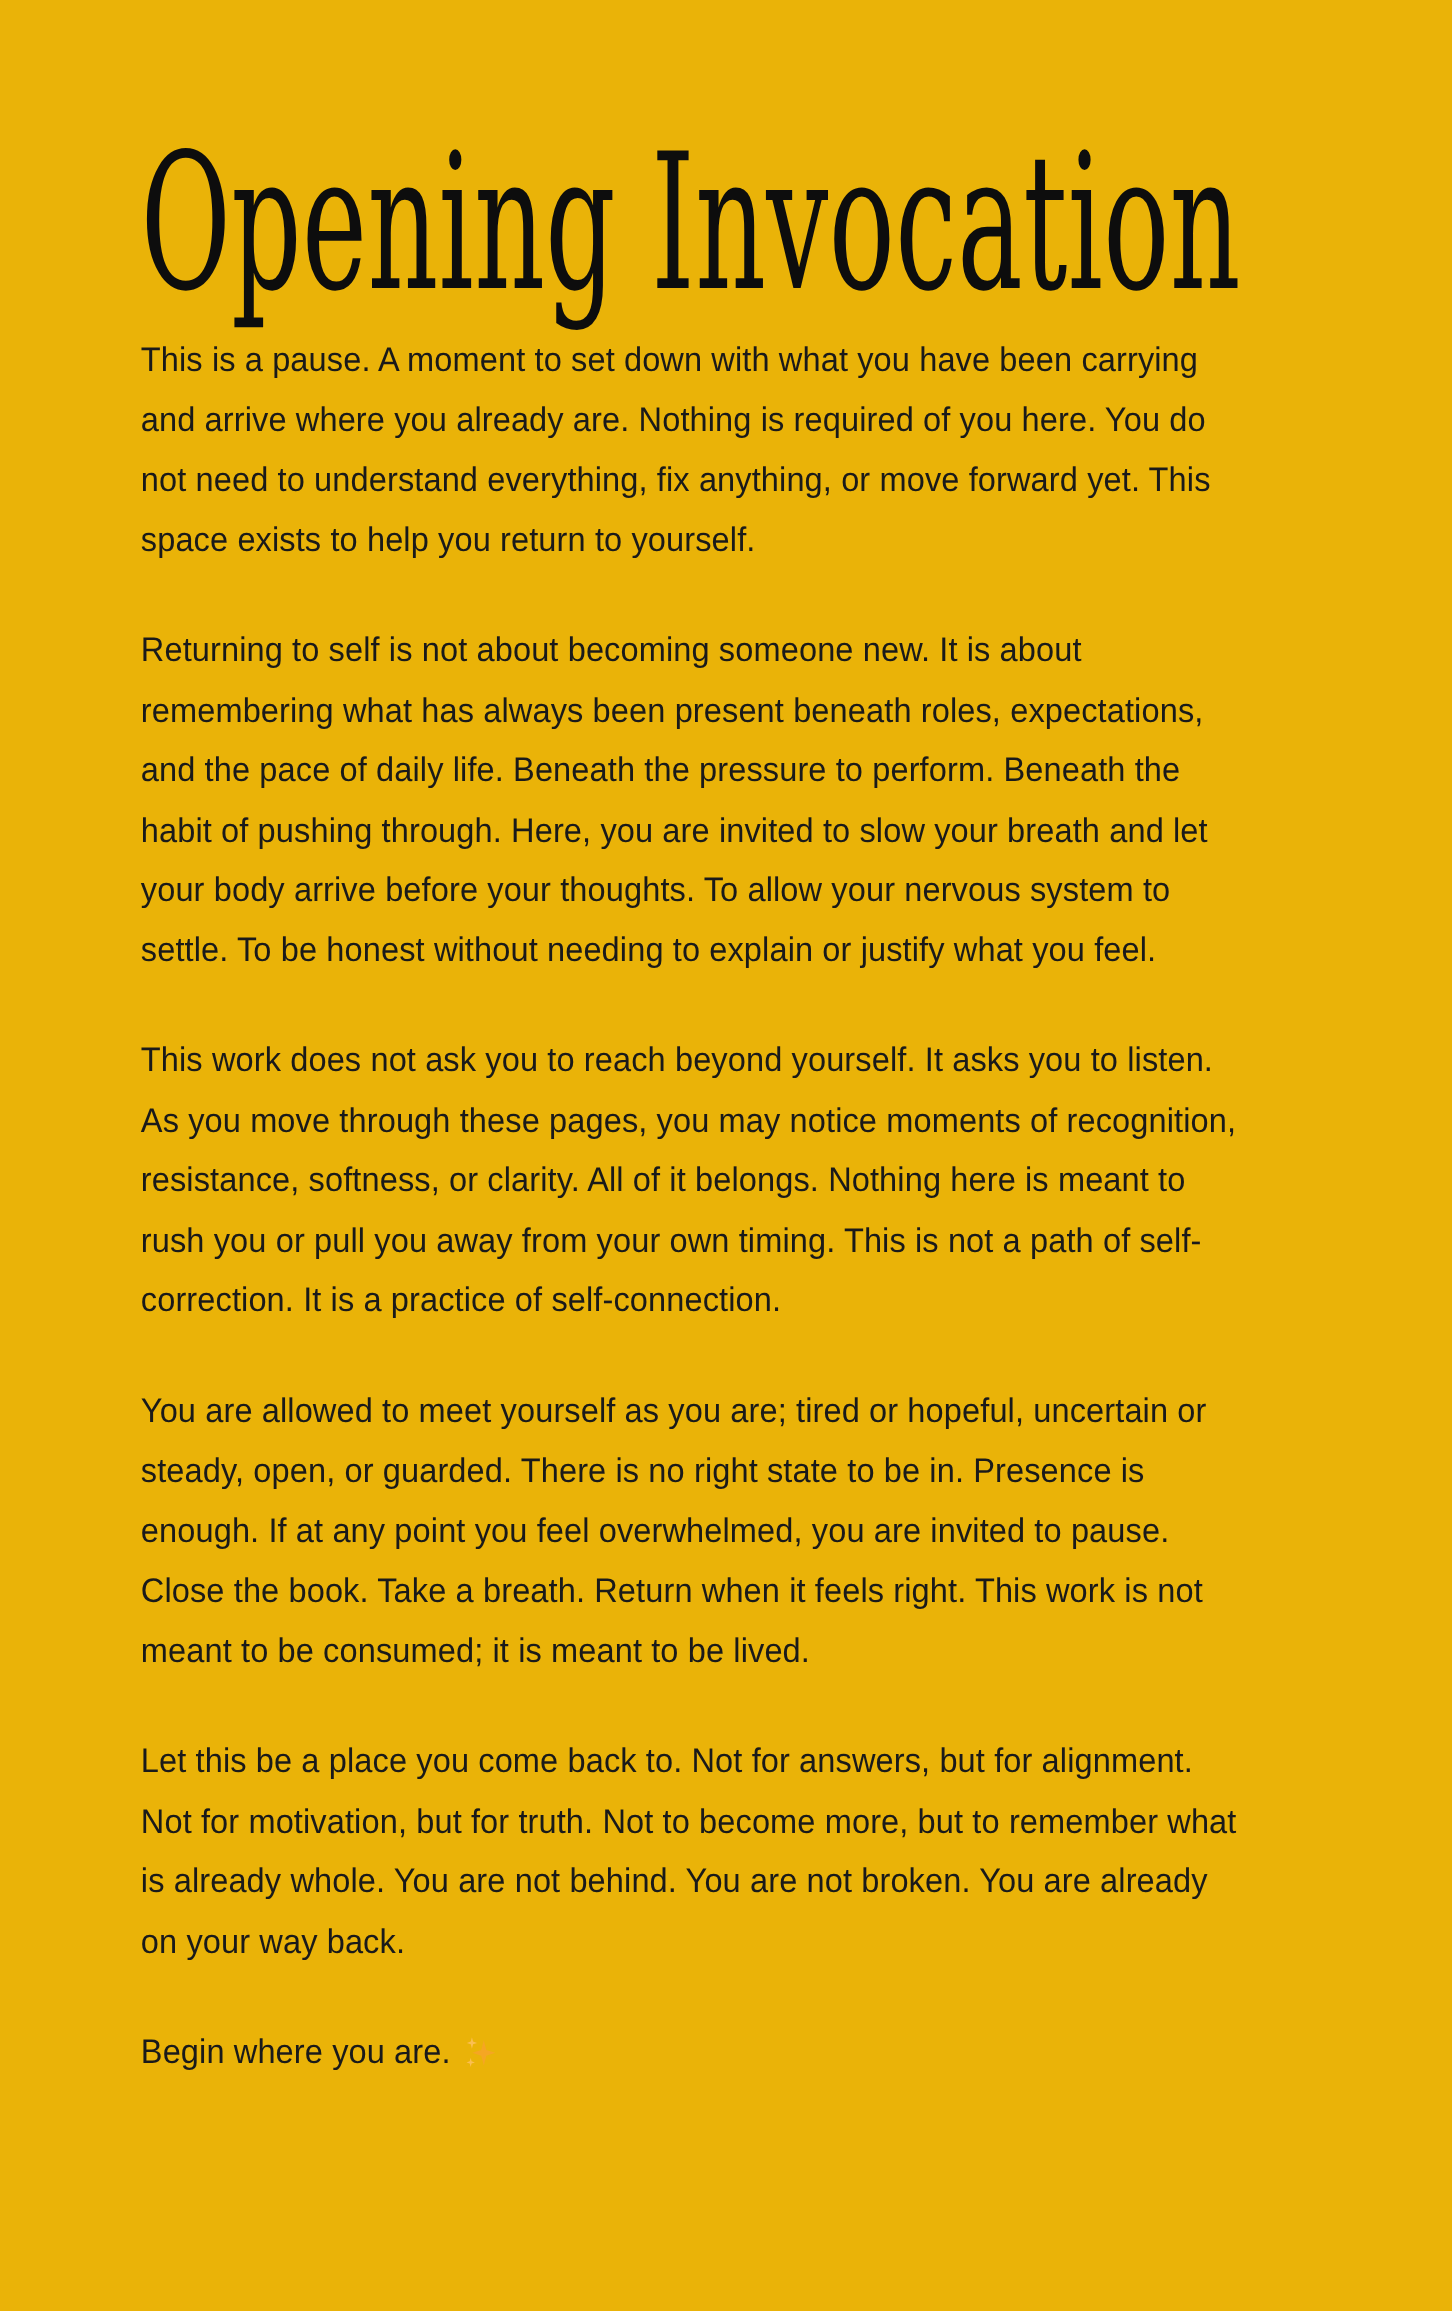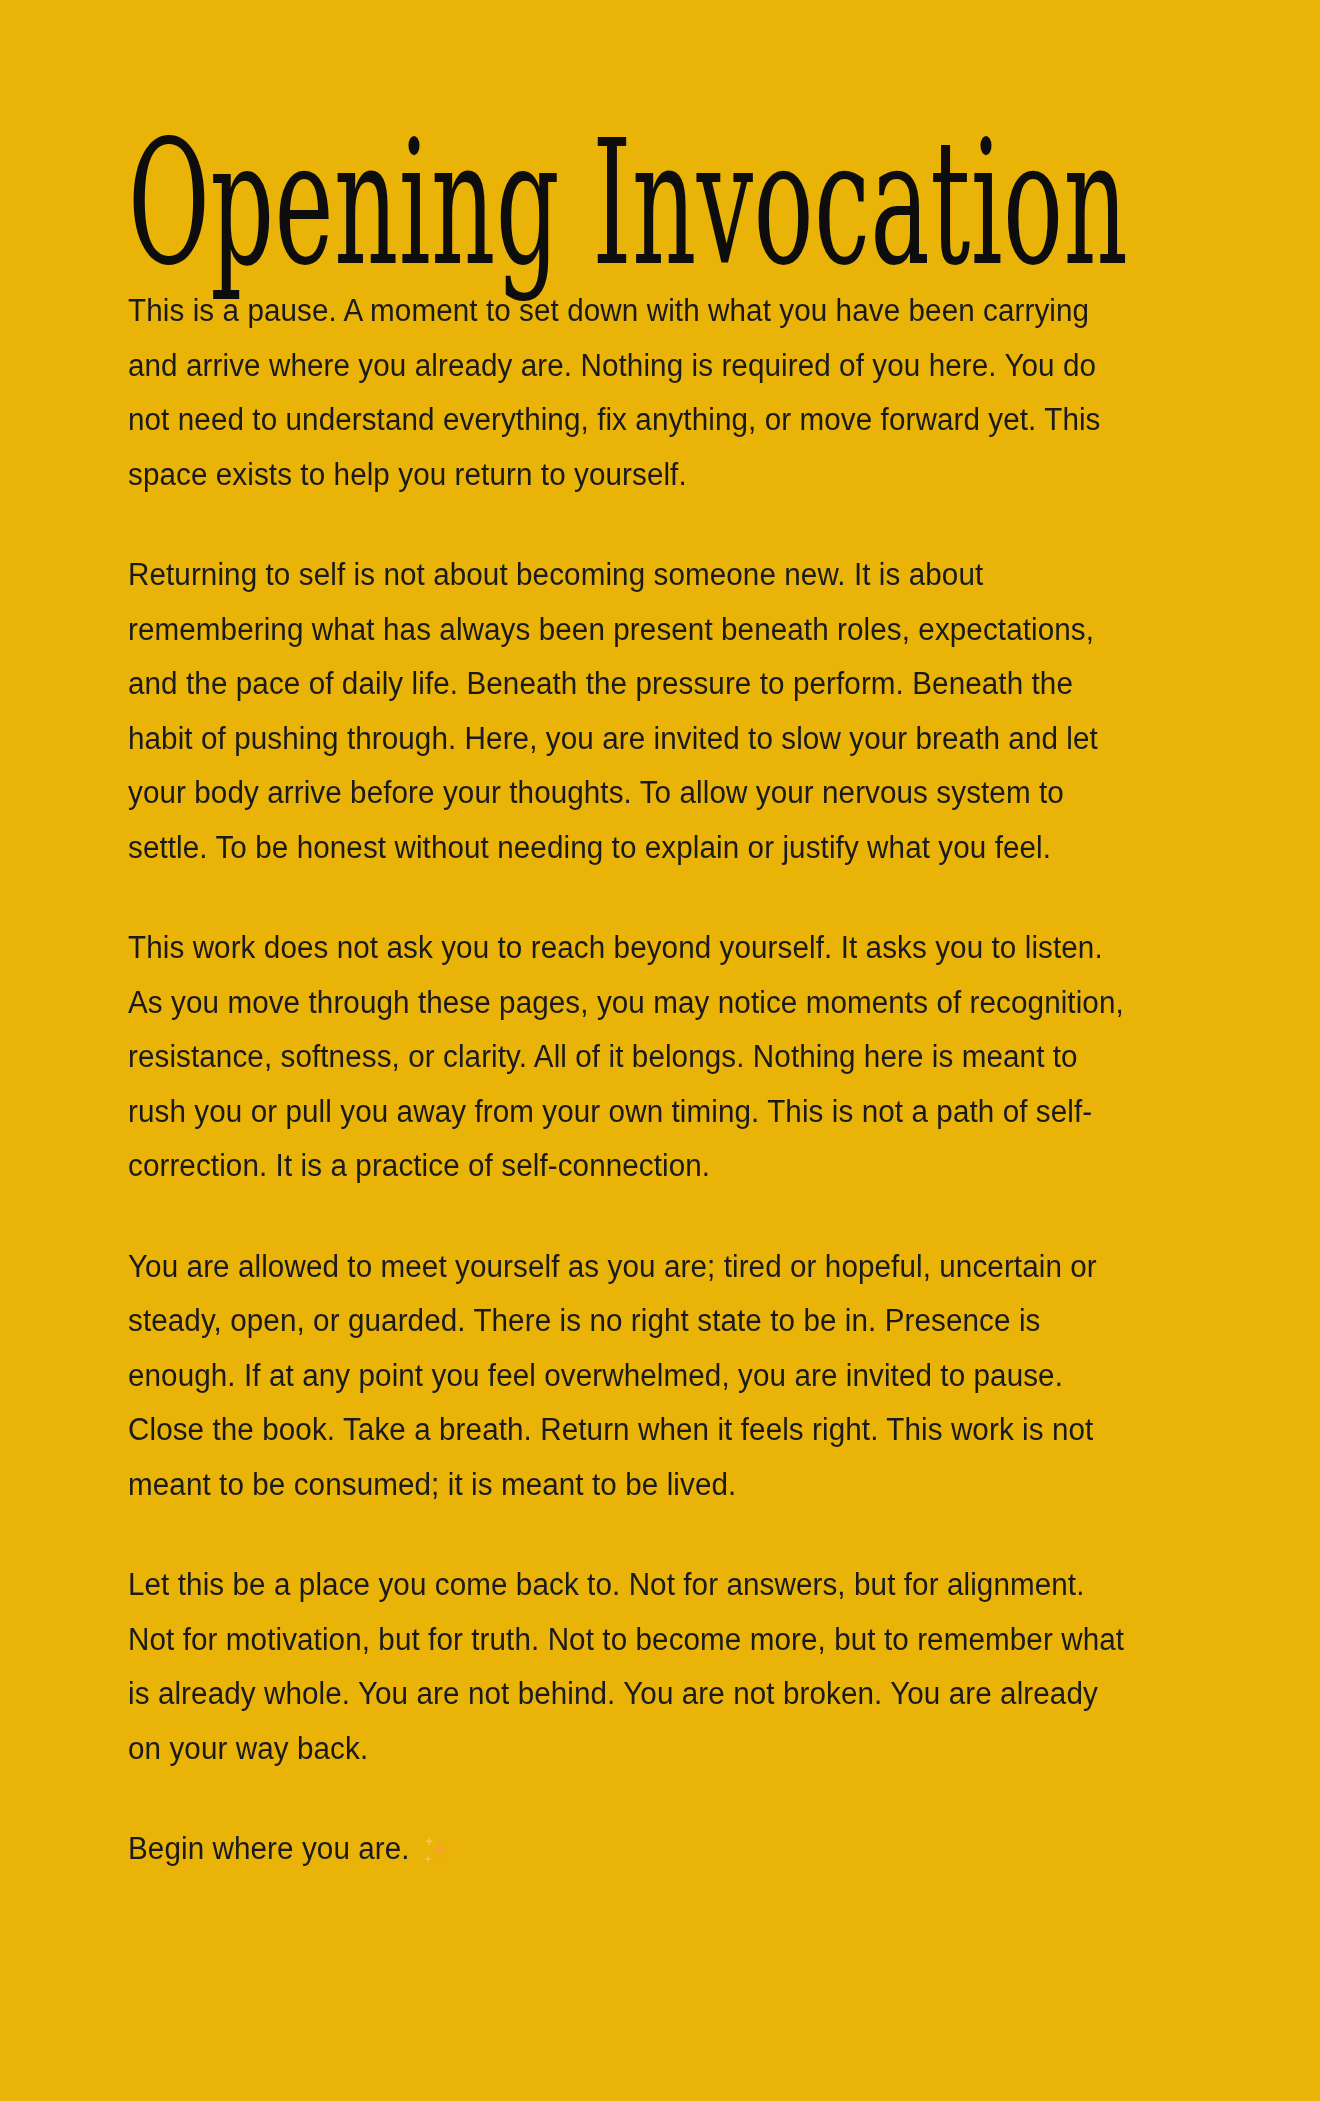--- a/index.html
+++ b/index.html
@@ -49,21 +49,21 @@
     white-space: nowrap;
     
     transform: scaleX(0.78) scaleY(1.34);
     transform-origin: left top;
   }
 
   
   .body-copy {
     position: absolute;
     left: 0px;
-    top: 284px;
+    top: 300px;
     width: 1045px;
   }
 
   .para {
     margin: 0 0 46px 0;
     padding: 0;
     font-family: "Liberation Sans", sans-serif;
     font-weight: 300;
     font-size: 31px;
     line-height: 54.5px;

